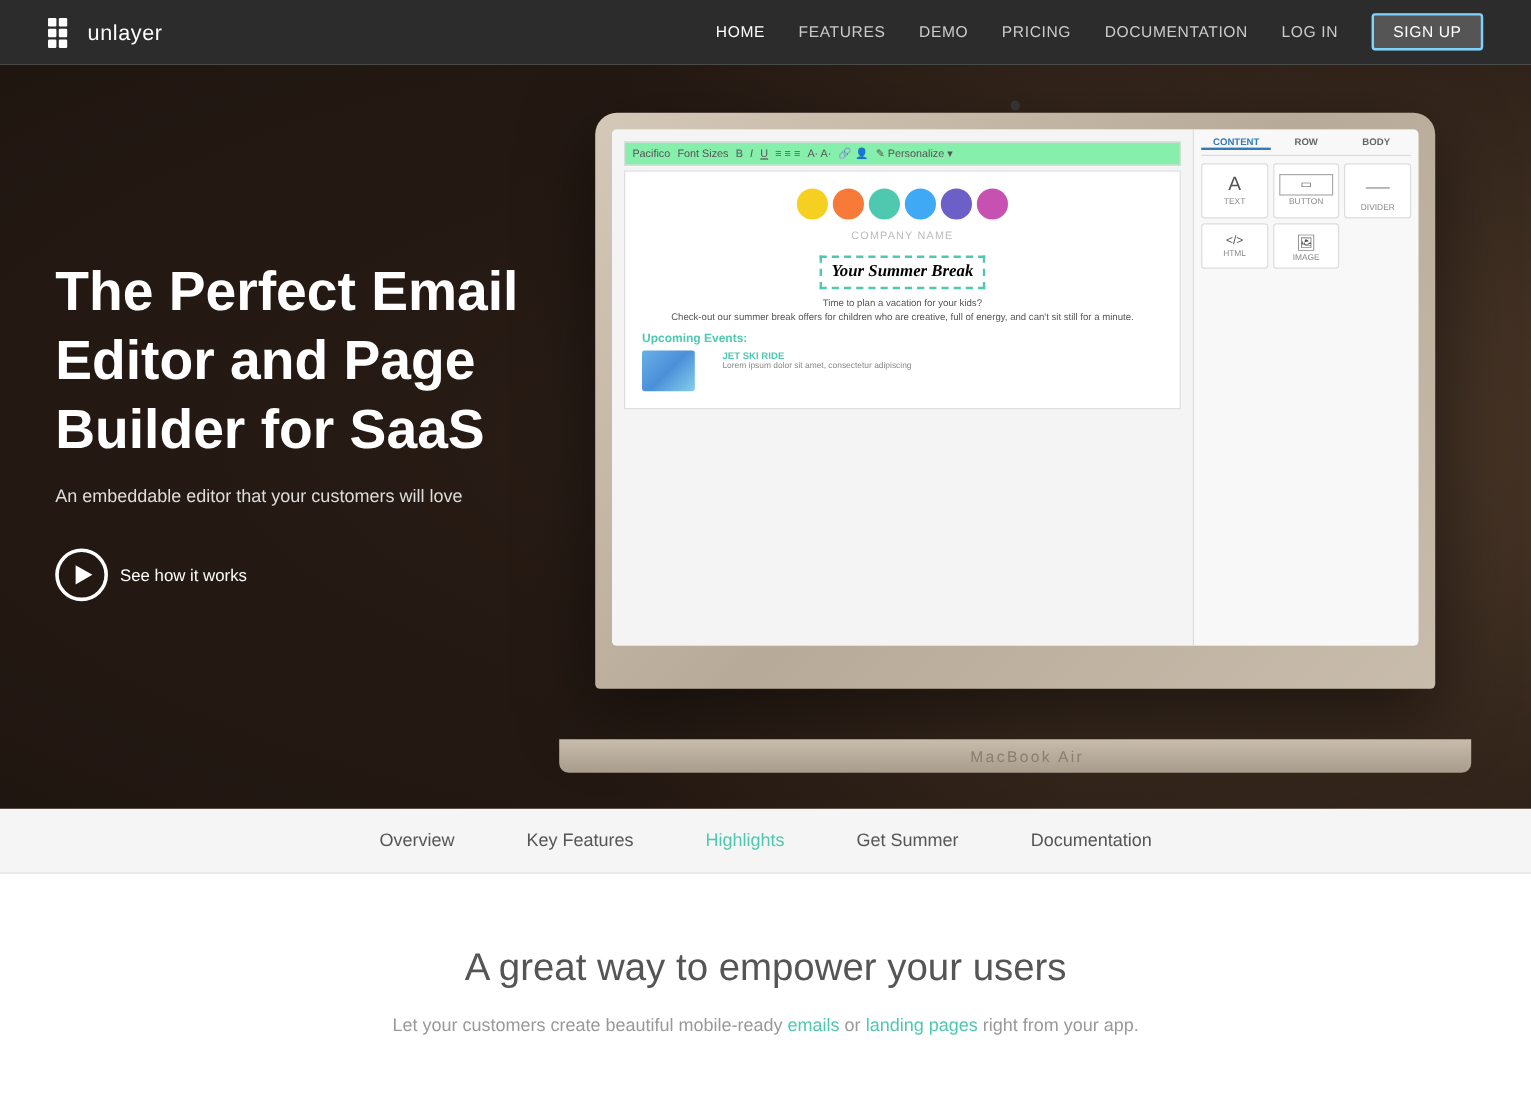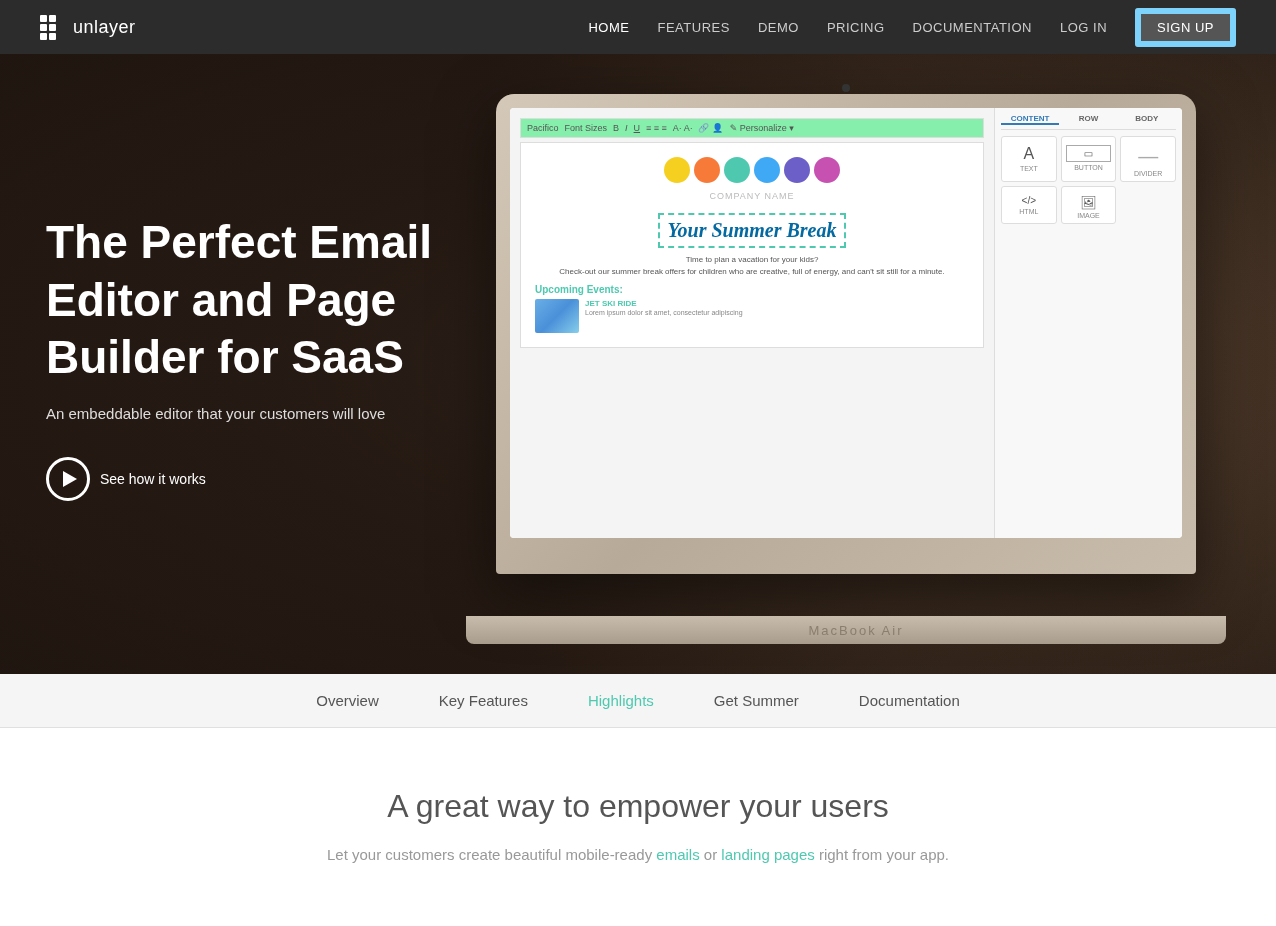--- a/index.html
+++ b/index.html
@@ -49,21 +49,21 @@
       font-weight: 500;
       letter-spacing: 0.5px;
       text-transform: uppercase;
     }
     .nav-links a.active { color: #fff; }
     .nav-btn-signup {
       background: #555;
       color: #fff !important;
       padding: 6px 16px;
       border-radius: 3px;
-      border: 6px solid #7dd3fc;
+      border: 2px solid #7dd3fc;
       text-align: right;
     }
 
     
     .hero {
       position: relative;
       height: 620px;
       overflow: hidden;
       background: #3a3028;
     }
@@ -170,22 +170,22 @@
       display: flex;
       gap: 4px;
       justify-content: center;
       margin-bottom: 8px;
     }
     .circle {
       width: 26px; height: 26px;
       border-radius: 50%;
     }
     .screen-headline {
-      font-size: 20px;
-      color: #0369a1;
+      font-size: 14px;
+      color: #000000;
       font-family: Georgia, serif;
       font-style: italic;
       font-weight: bold;
       margin: 6px 0 4px;
       border: 2px dashed #4ec9b0;
       padding: 4px 8px;
       display: inline-block;
     }
     .screen-subtext {
       font-size: 8px;
@@ -204,21 +204,21 @@
       gap: 6px;
       align-items: flex-start;
     }
     .screen-event-img {
       width: 44px;
       height: 34px;
       background: linear-gradient(135deg, #6aafe6, #4a90d9, #87ceeb);
       border-radius: 2px;
       flex-shrink: 0;
     }
-    .screen-event-text { text-align: left; }
+    .screen-event-text { text-align: left; margin-left: 17px; }
     .screen-event-title {
       font-size: 8px;
       font-weight: bold;
       color: #4ec9b0;
     }
     .screen-event-desc {
       font-size: 7px;
       color: #888;
       line-height: 1.3;
     }

